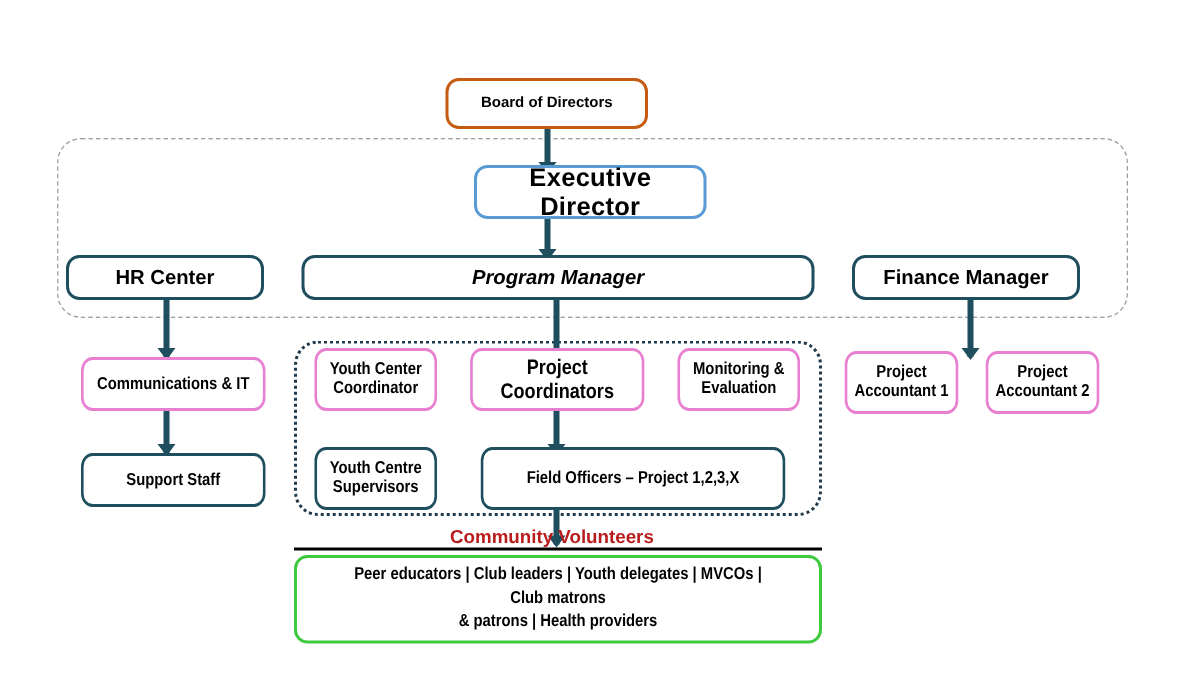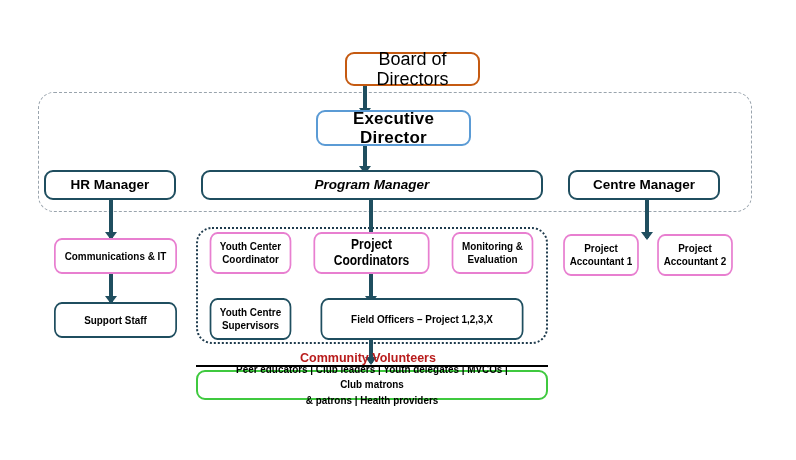--- a/index.html
+++ b/index.html
@@ -34,21 +34,21 @@
     z-index: 4;
   }
 
   
   .bd-orange  { border: 2px solid #c55a11; }
   .bd-blue    { border: 2px solid #5b9bd5; }
   .bd-navy    { border: 2px solid #1f4e5f; }
   .bd-pink    { border: 2px solid #e87fd0; }
 
   
-  .t-reg   { font-size: 18px; font-weight: normal; margin-left: 48px; }
+  .t-reg   { font-size: 10px; font-weight: bold; }
   .t-big   { font-size: 17px;   font-weight: bold; letter-spacing: .2px; margin-left: 29px; }
   .t-mid   { font-size: 13.5px; font-weight: bold; }
   .t-cond  { font-size: 11.5px; font-weight: bold;
              font-family: "Liberation Sans Narrow","Liberation Sans", sans-serif;
              transform: scaleX(.86); transform-origin: center; }
   .t-cond-lg { font-size: 14px; font-weight: bold;
              font-family: "Liberation Sans Narrow","Liberation Sans", sans-serif;
              transform: scaleX(.86); transform-origin: center; }
 
   
@@ -161,29 +161,29 @@
 
   <div class="node bd-orange t-reg" style="left:297px; top:52px; width:135px; height:34px;">
     <span>Board of Directors</span>
   </div>
 
   <div class="node bd-blue t-big" style="left:287px; top:110px; width:155px; height:36px;">
     <span>Executive Director</span>
   </div>
 
   <div class="node bd-navy t-mid" style="left:44px; top:170px; width:132px; height:30px;">
-    <span>HR Manager</span>
+    <span>HR Center</span>
   </div>
 
   <div class="node bd-navy t-mid" style="left:201px; top:170px; width:342px; height:30px;font-style:italic;">
     <span>Program Manager</span>
   </div>
 
   <div class="node bd-navy t-mid" style="left:568px; top:170px; width:152px; height:30px;">
-    <span>Centre Manager</span>
+    <span>Finance Manager</span>
   </div>
 
   <div class="node bd-pink t-cond" style="left:44px; top:238px; width:143px; height:36px;">
     <span>Communications &amp; IT</span>
   </div>
 
   <div class="node bd-navy t-cond" style="left:44px; top:302px; width:143px; height:36px;">
     <span>Support Staff</span>
   </div>
 
@@ -215,20 +215,20 @@
     <span>Accountant 1</span>
   </div>
 
   <div class="node bd-pink t-cond" style="left:651px; top:234px; width:88px; height:42px; flex-direction:column;">
     <span>Project</span>
     <span>Accountant 2</span>
   </div>
 
   <div class="cv-label" style="left:300px; top:351px;">Community  Volunteers</div>
 
-  <div class="vol-text" style="left:196px; top:370px; width:352px; height:30px;">
+  <div class="vol-text" style="left:196px; top:370px; width:352px; height:59px;">
     <div class="vol-inner">
       <span>Peer educators  |  Club leaders  |  Youth delegates  | MVCOs |  Club matrons</span><br>
       <span>&amp; patrons |  Health providers</span>
     </div>
   </div>
 
 </div>
 
 </body></html>

